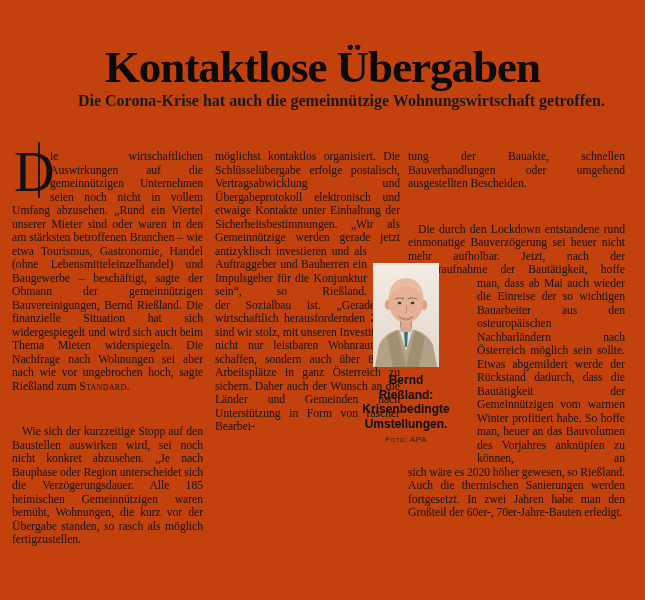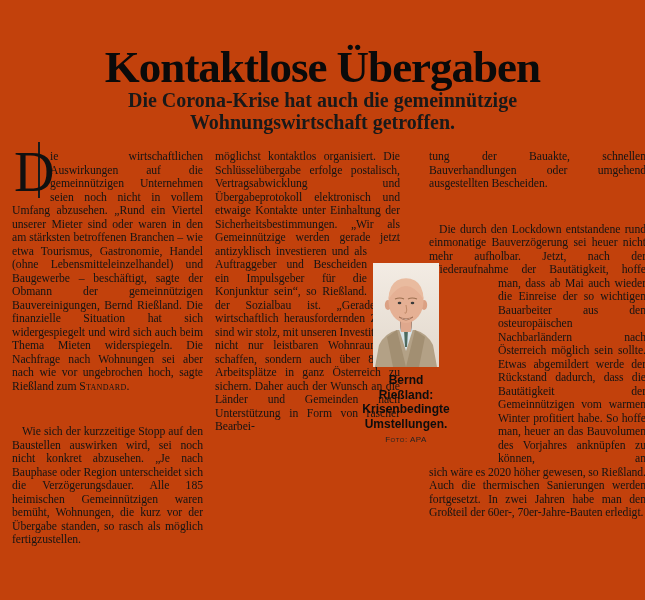--- a/index.html
+++ b/index.html
@@ -16,39 +16,39 @@
   .headline{
     position:absolute;top:12px;left:0;right:0;
     text-align:center;
     font-size:45px;line-height:50px;
     font-weight:700;
     letter-spacing:-1px;
     color:#0a0a0a;
   }
   .deck{
     position:absolute;top:90px;left:40px;right:40px;
-    text-align:center;
-    font-size:20px;line-height:21.5px;
+    text-align:right;
+    font-size:16px;line-height:21.5px;
     font-weight:700;
     color:#191919;
   }
   .col{
     position:absolute;top:150px;height:450px;
     font-size:11.7px;line-height:13.5px;
     text-align:justify;
     letter-spacing:-0.05px;
     word-spacing:-0.2px;
     color:#141414;
     overflow:hidden;
     hyphens:auto;
     -webkit-hyphens:auto;
   }
   .col-1{left:12px;width:191px;}
   .col-2{left:215px;width:185px;}
-  .col-3{left:429px;width:217px;}
+  .col-3{left:408px;width:217px;}
   .para{margin:0;}
   .indent{text-indent:10px;margin-top:32px;}
   .cont{text-align-last:justify;}
   .narrow-right{padding-right:33px;}
   .narrow-left{padding-left:69px;}
   .dropcap{
     float:left;
     font-size:56px;
     line-height:42px;
     height:40px;
@@ -102,21 +102,21 @@
 
   <div class="artifact-line"></div>
 
   <div class="col col-1">
     <p class="para"><span class="dropcap">D</span><span>ie wirtschaftlichen Auswirkungen auf die gemeinnützigen Unternehmen seien noch nicht in vollem Umfang abzusehen. „Rund ein Viertel unserer Mieter sind oder waren in den am stärksten betroffenen Branchen – wie etwa Tourismus, Gastronomie, Handel (ohne Lebensmitteleinzelhandel) und Baugewerbe – beschäftigt, sagte der Obmann der gemeinnützigen Bauvereinigungen, Bernd Rießland. Die finanzielle Situation hat sich widergespiegelt und wird sich auch beim Thema Mieten widerspiegeln. Die Nachfrage nach Wohnungen sei aber nach wie vor ungebrochen hoch, sagte Rießland zum </span><span class="smallcaps">Standard</span><span>.</span></p>
     <p class="para indent">Wie sich der kurzzeitige Stopp auf den Baustellen auswirken wird, sei noch nicht konkret abzusehen. „Je nach Bauphase oder Region unterscheidet sich die Verzögerungsdauer. Alle 185 heimischen Gemeinnützigen waren bemüht, Wohnungen, die kurz vor der Übergabe standen, so rasch als möglich fertigzustellen.</p>
   </div>
 
   <div class="col col-2">
     <p class="para cont">möglichst kontaktlos organisiert. Die Schlüsselübergabe erfolge postalisch, Vertragsabwicklung und Übergabeprotokoll elektronisch und etwaige Kontakte unter Einhaltung der Sicherheitsbestimmungen. „Wir als Gemeinnützige werden gerade jetzt</p>
-    <p class="para cont narrow-right">antizyklisch investieren und als Auftraggeber und Bescheiden ein Impulsgeber für die Konjunktur sein“, so Rießland.</p>
+    <p class="para cont narrow-right">antizyklisch investieren und als Auftraggeber und Bauherren ein Impulsgeber für die Konjunktur sein“, so Rießland.</p>
     <p class="para cont">der Sozialbau ist. „Gerade in wirtschaftlich herausfordernden Zeiten sind wir stolz, mit unseren Investitionen nicht nur leistbaren Wohnraum zu schaffen, sondern auch über 80.000 Arbeitsplätze in ganz Österreich zu sichern. Daher auch der Wunsch an die Länder und Gemeinden nach Unterstützung in Form von rascher Bearbei-</p>
   </div>
 
   <div class="col col-3">
     <p class="para">tung der Bauakte, schnellen Bauverhandlungen oder umgehend ausgestellten Bescheiden.</p>
     <p class="para indent cont">Die durch den Lockdown entstandene rund einmonatige Bauverzögerung sei heuer nicht mehr aufholbar. Jetzt, nach der Wiederaufnahme der Bautätigkeit, hoffe</p>
     <p class="para cont narrow-left">man, dass ab Mai auch wieder die Einreise der so wichtigen Bauarbeiter aus den osteuropäischen Nachbarländern nach Österreich möglich sein sollte. Etwas abgemildert werde der Rückstand dadurch, dass die Bautätigkeit der Gemeinnützigen vom warmen Winter profitiert habe. So hoffe man, heuer an das Bauvolumen des Vorjahres anknüpfen zu können, an</p>
     <p class="para">sich wäre es 2020 höher gewesen, so Rießland. Auch die thermischen Sanierungen werden fortgesetzt. In zwei Jahren habe man den Großteil der 60er-, 70er-Jahre-Bauten erledigt.</p>
   </div>
 

